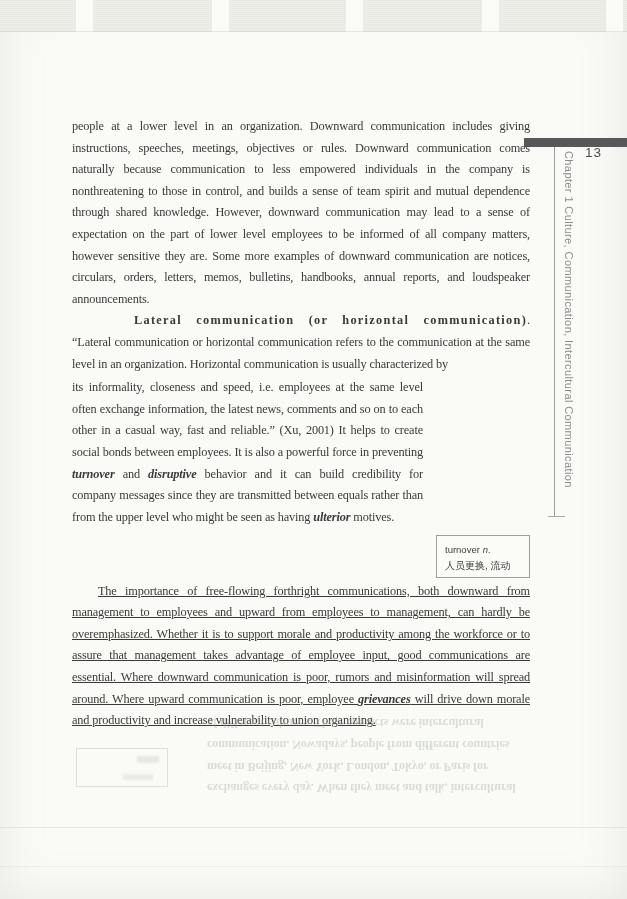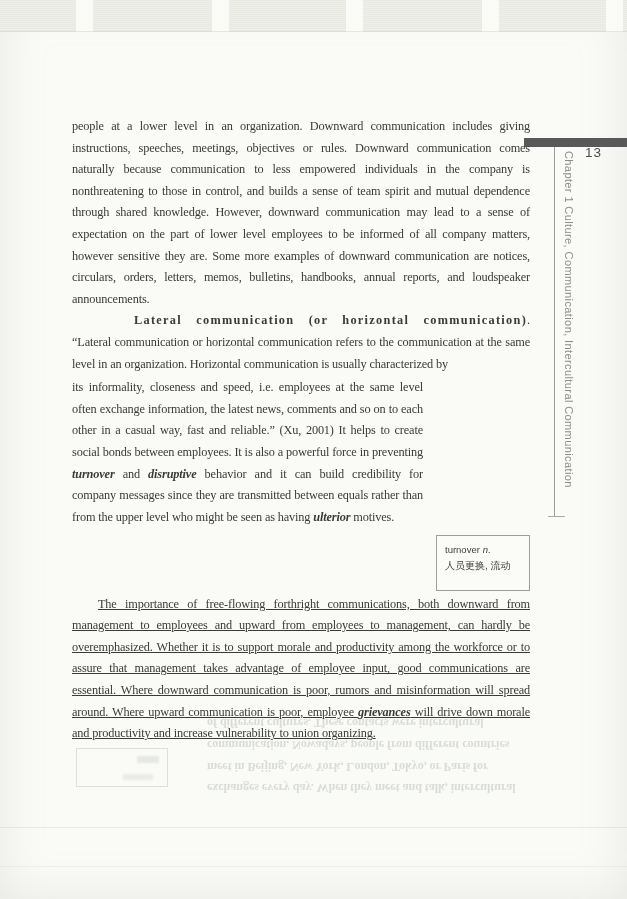--- a/index.html
+++ b/index.html
@@ -47,21 +47,21 @@
   .article p{margin:0;}
   .p2a{text-indent:26px;}
   .p3{text-indent:26px;margin-top:3px !important;text-decoration:underline;}
   .heading{font-weight:bold;letter-spacing:1.3px;word-spacing:2px;margin-left:36px;}
   .em{font-weight:bold;font-style:italic;}
   .wrap-row{display:flex;align-items:flex-start;flex-direction:column;}
   .wrap-left{width:351px;text-align:justify;margin-top:2px;}
   .vocab-box{
     margin-left:auto;width:94px;box-sizing:border-box;
     border:1px solid #9e9e9e;background:#fbfbf8;
-    padding:6px 8px 15px 8px;margin-top:7px;
+    padding:6px 8px 2px 8px;margin-top:7px;
     font-family:"Liberation Sans","DejaVu Sans",sans-serif;
     font-size:9.5px;line-height:16.2px;letter-spacing:0;
     color:#3e3e3e;text-align:left;text-indent:0;
   }
   .vpos{font-style:italic;margin-left:3px;}
   .vcn{font-size:10px;}
   
   .bleed{position:absolute;left:207px;top:711px;width:330px;opacity:.32;}
   .bleed-line{
     transform:scaleY(-1);filter:blur(.5px);white-space:nowrap;

